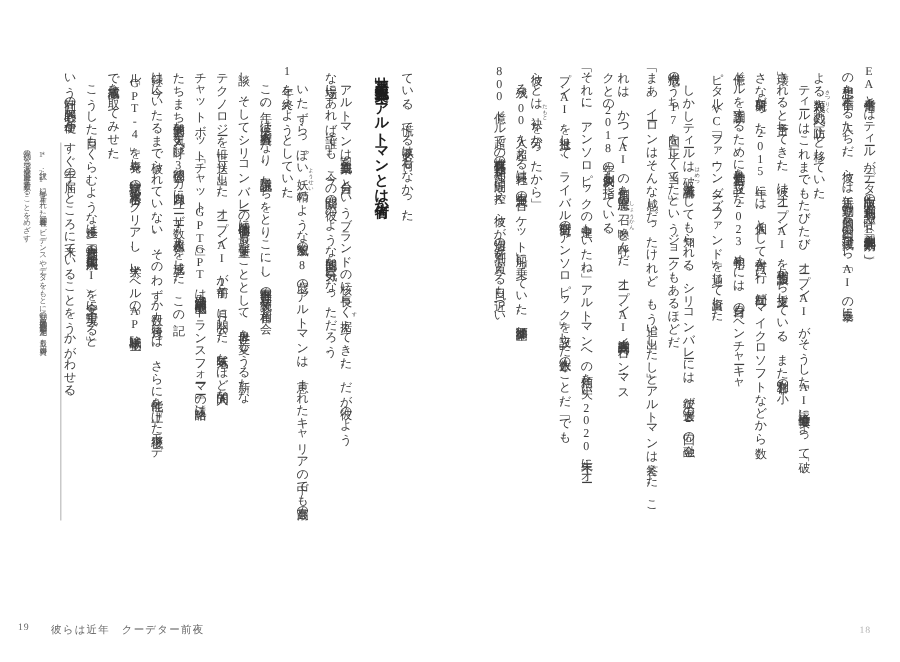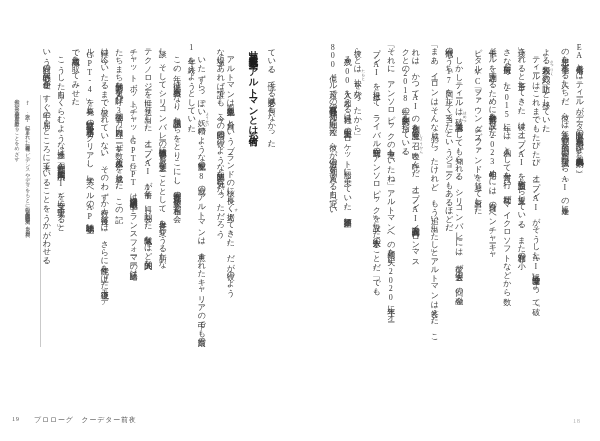--- a/index.html
+++ b/index.html
@@ -86,16 +86,16 @@
         <div class="col">で高成績を取ってみせた。</div>
         <div class="col indent">こうした目もくらむような進歩は、「世界初の汎用人工知能（AGI）を安全に実現する」と</div>
         <div class="col">いう同社の野心的な使命が、すぐ手の届くところに来ていることをうかがわせる。</div>
       </div>
     <div class="fnrule"></div>
     <div class="footnote-cols">
         <div class="fncol">＊1 訳注：21世紀に生まれた社会運動。エビデンスやデータをもとに活動の効果を科学的・合理的に測定し、最も費用対</div>
         <div class="fncol">効果の高い方法で他者や世界に貢献することをめざす。</div>
       </div>
     <div class="pagenum-left">19</div>
-    <div class="running-footer">プロローグ　クーデター前夜</div>
+    <div class="running-footer">彼らは近年　クーデター前夜</div>
   </div>
 
 </div>
 
 </body></html>

